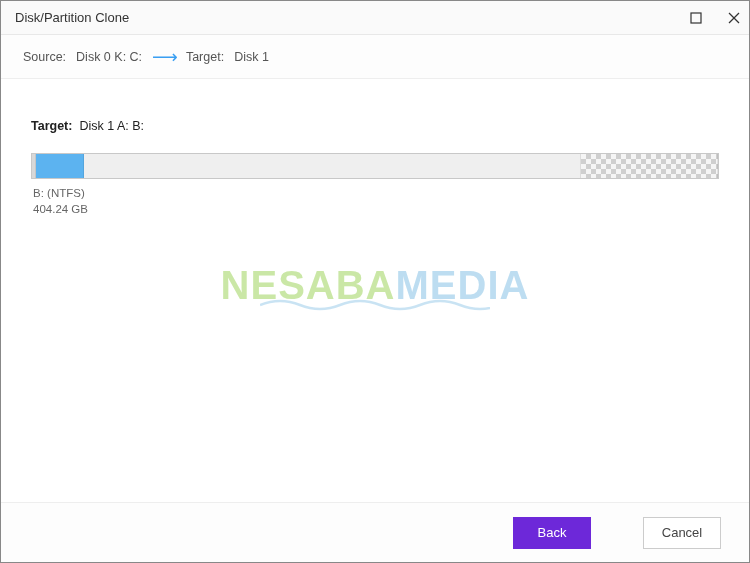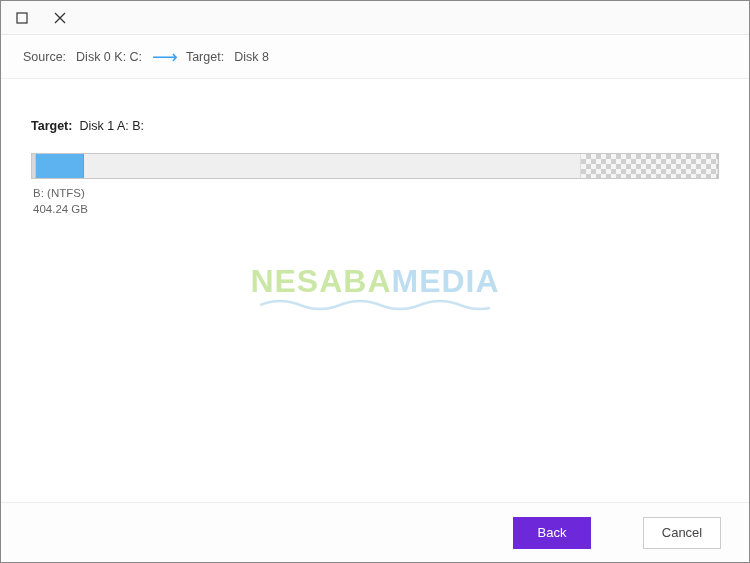--- a/index.html
+++ b/index.html
@@ -115,21 +115,21 @@
       padding-right: 32px;
     }
     .section + .section {
       margin-top: 60px;
     }
     .watermark {
       position: absolute;
       top: 262px;
       left: 50%;
       transform: translateX(-50%);
-      font-size: 32px;
+      font-size: 40px;
       font-weight: 700;
       letter-spacing: 1px;
       pointer-events: none;
       opacity: 0.55;
       white-space: nowrap;
     }
     .watermark .wm1 { color: #9fd45e; }
     .watermark .wm2 { color: #88c2e6; }
     .watermark-wave {
       position: absolute;
@@ -177,41 +177,42 @@
       background: #fff;
       color: #444;
       border: 1px solid #ccc;
       margin-left: 36px;
     }
   </style>
 </head>
 <body>
 
 <div class="titlebar">
+  <span class="titlebar-title">Disk/Partition Clone</span>
   <div class="titlebar-controls">
     <span class="titlebar-btn">
       <svg width="12" height="12" viewBox="0 0 12 12">
           <rect x="1" y="1" width="10" height="10" fill="none" stroke="#333" stroke-width="1.2"></rect>
         </svg>
     </span>
     <span class="titlebar-btn">
       <svg width="12" height="12" viewBox="0 0 12 12">
           <line x1="1" y1="1" x2="11" y2="11" stroke="#333" stroke-width="1.3"></line>
           <line x1="11" y1="1" x2="1" y2="11" stroke="#333" stroke-width="1.3"></line>
         </svg>
     </span>
   </div>
 </div>
 
 <div class="breadcrumb">
   <span>Source:</span>
   <span>Disk 0 K: C:</span>
   <span class="arrow">⟶</span>
   <span>Target:</span>
-  <span>Disk 8</span>
+  <span>Disk 1</span>
 </div>
 
 <div class="content">
 
 
   <div class="section">
     <div class="section-label">
       <strong>Target:</strong>&nbsp;&nbsp;<span>Disk 1 A: B:</span>
     </div>
     <div class="disk-bar" id="target-bar">

